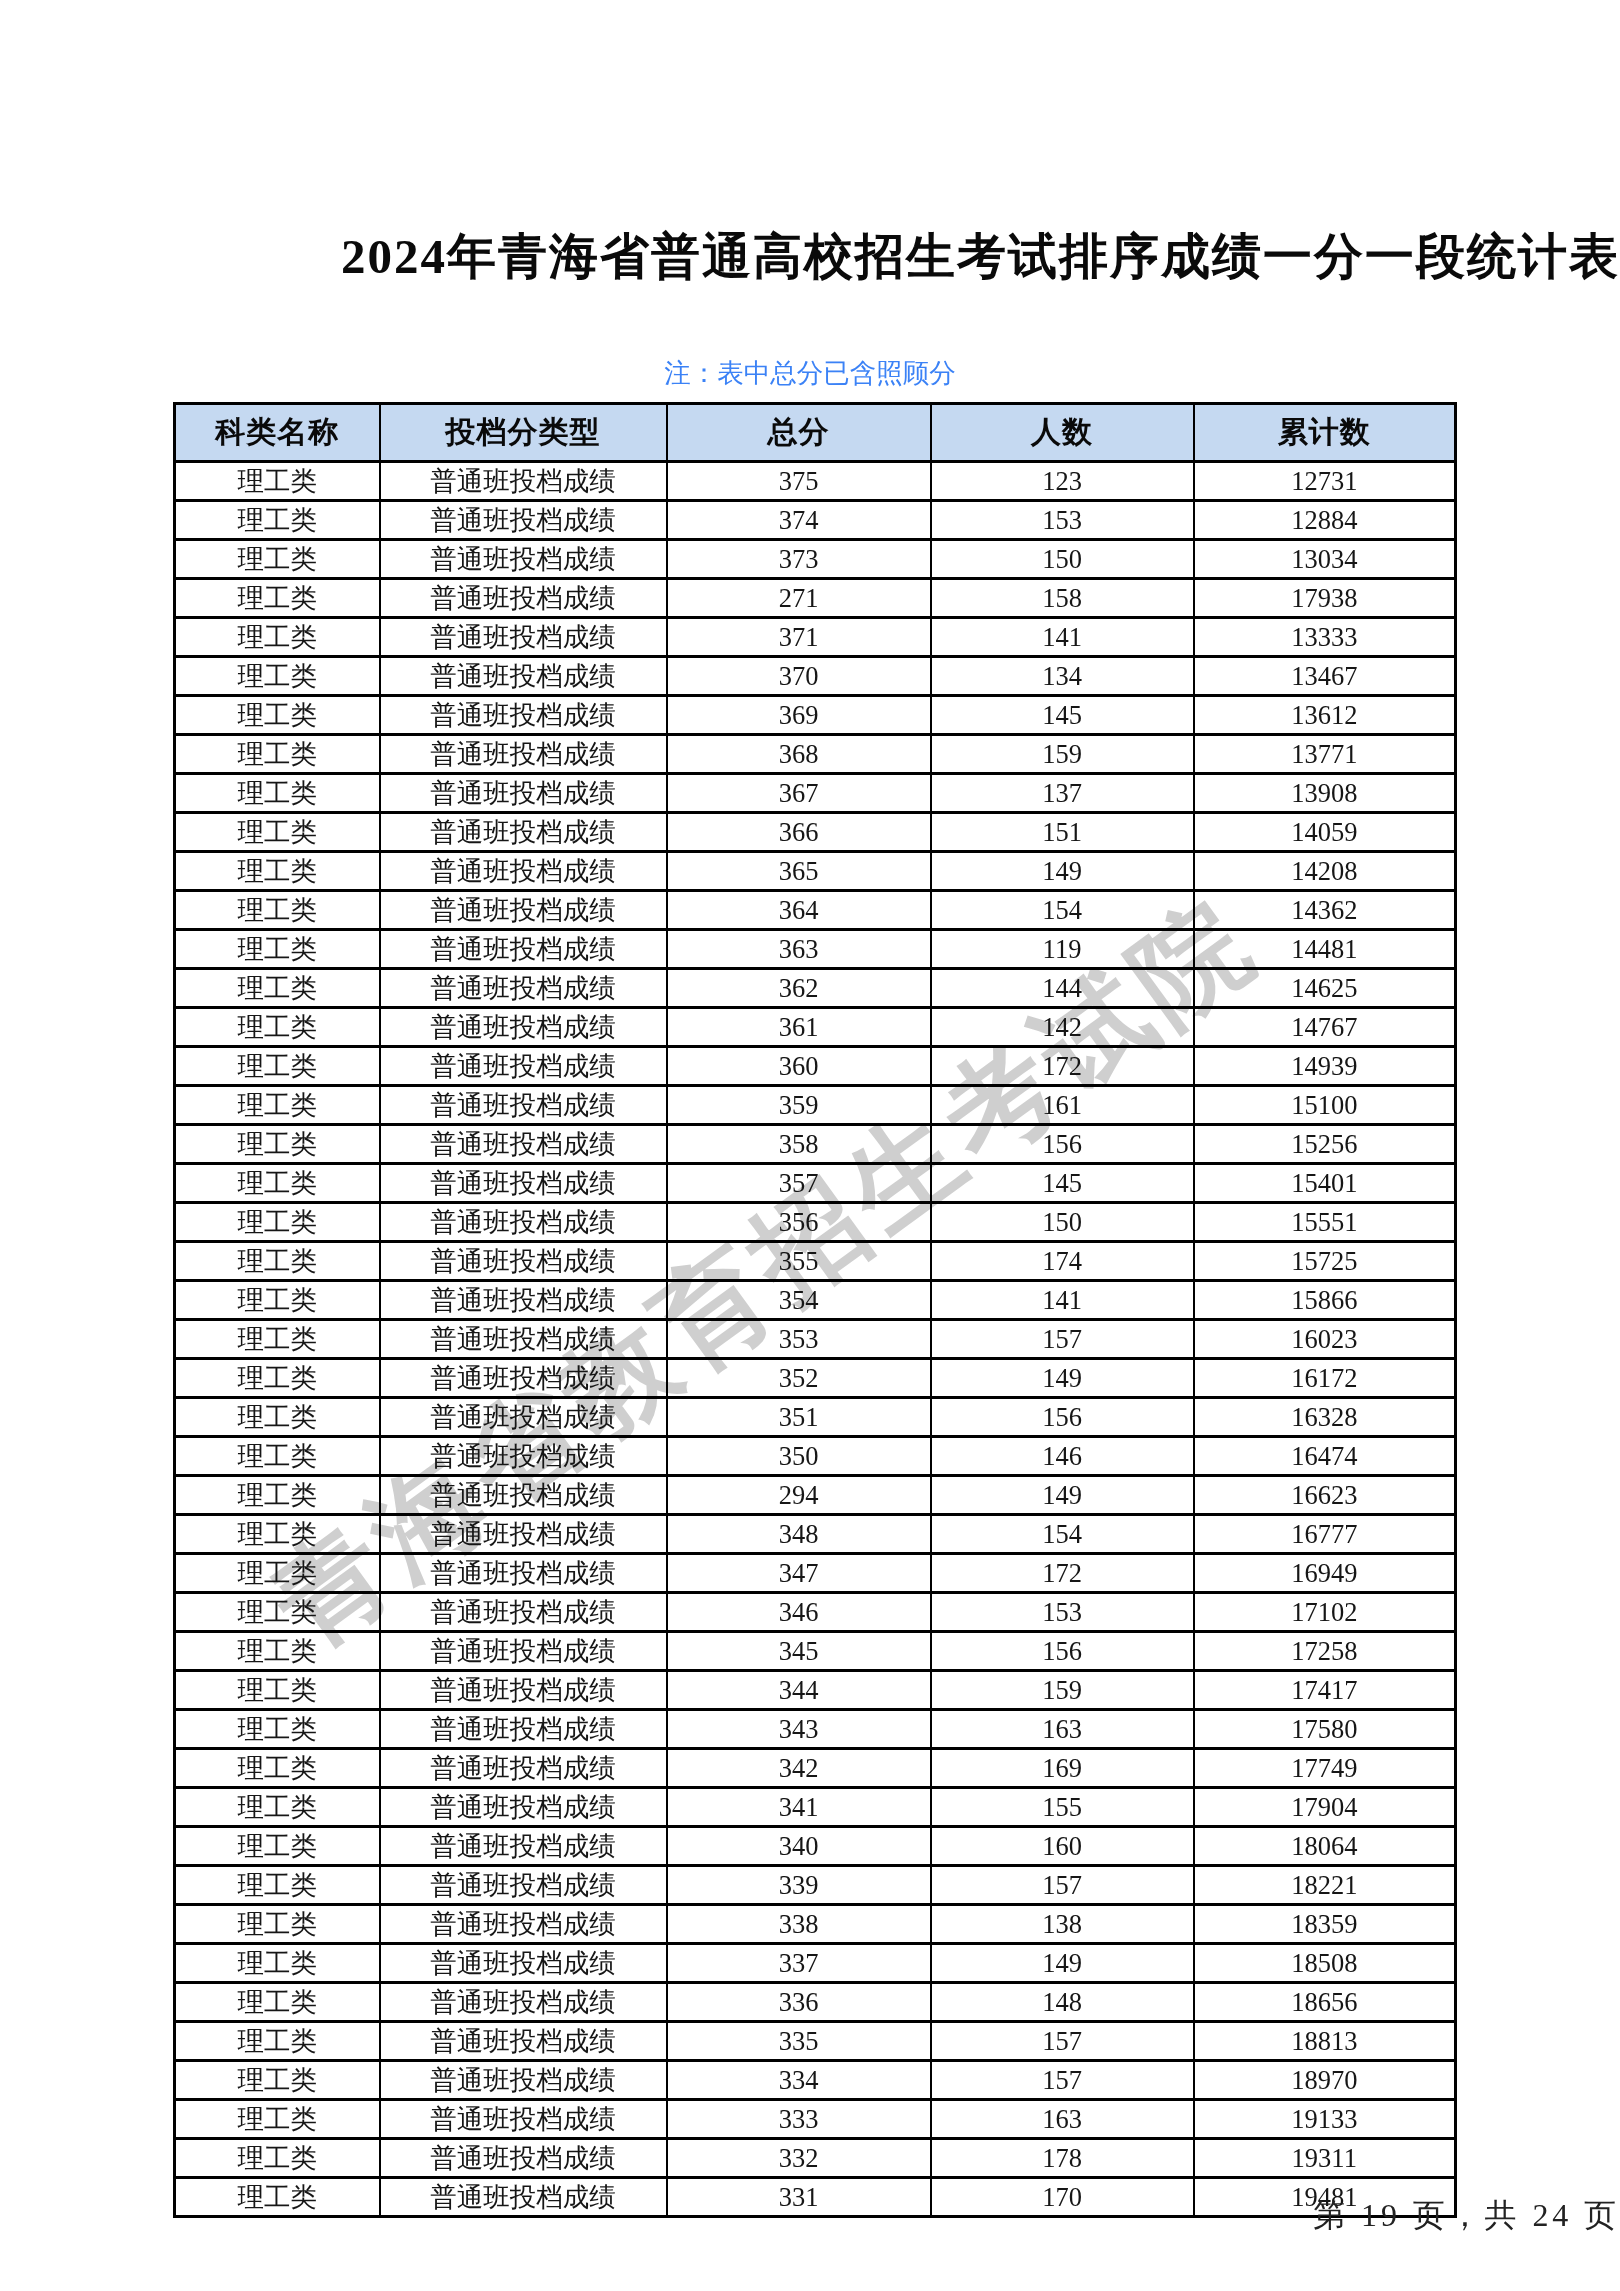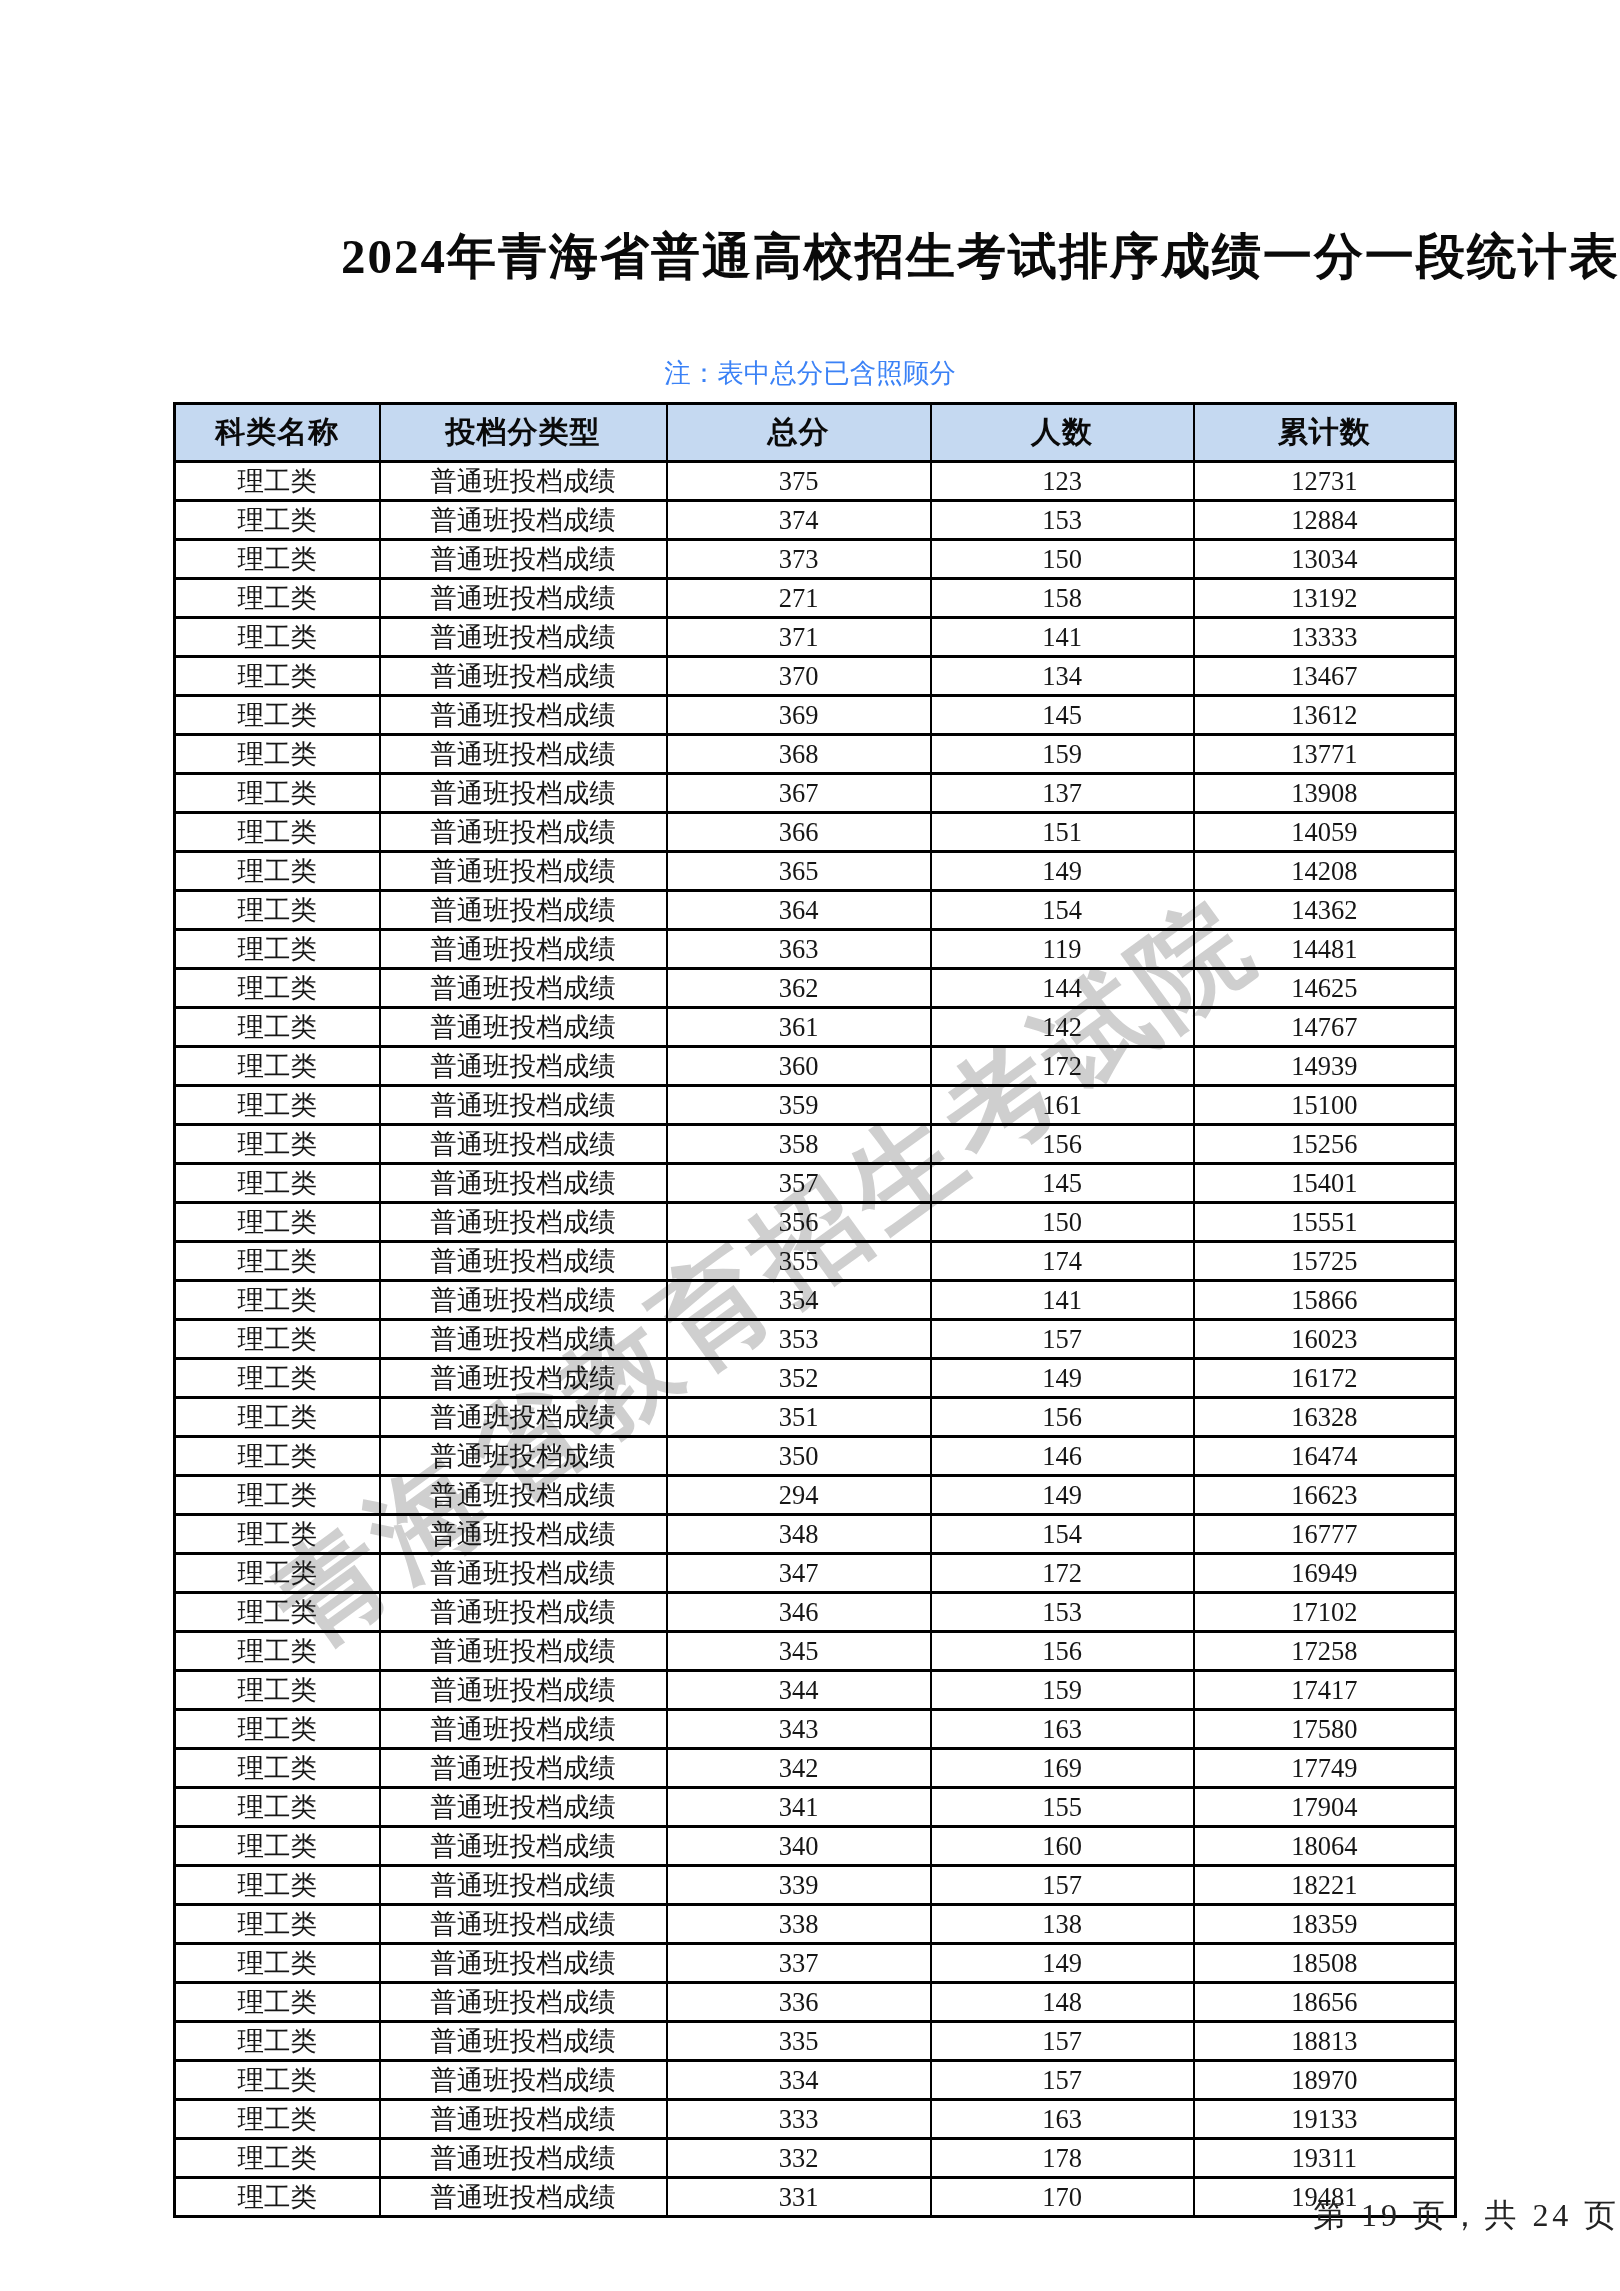--- a/index.html
+++ b/index.html
@@ -149,21 +149,21 @@
     <td>普通班投档成绩</td>
     <td>373</td>
     <td>150</td>
     <td>13034</td>
   </tr>
           <tr>
     <td>理工类</td>
     <td>普通班投档成绩</td>
     <td>271</td>
     <td>158</td>
-    <td>13192</td>
+    <td>17938</td>
   </tr>
           <tr>
     <td>理工类</td>
     <td>普通班投档成绩</td>
     <td>371</td>
     <td>141</td>
     <td>13333</td>
   </tr>
           <tr>
     <td>理工类</td>

